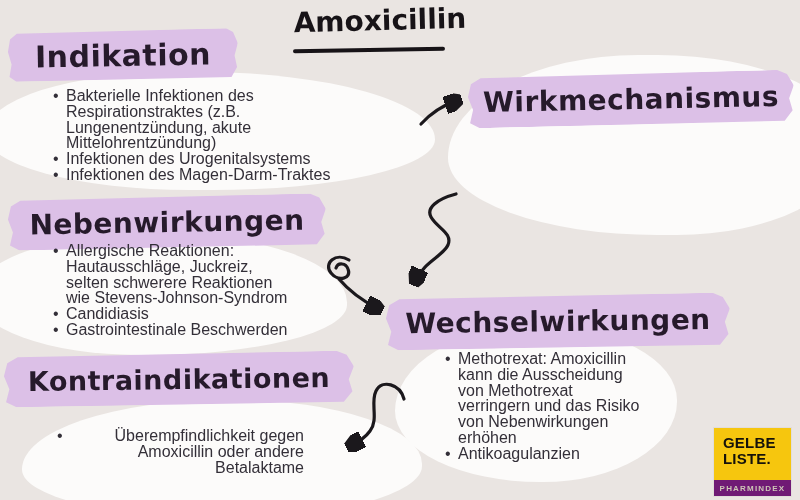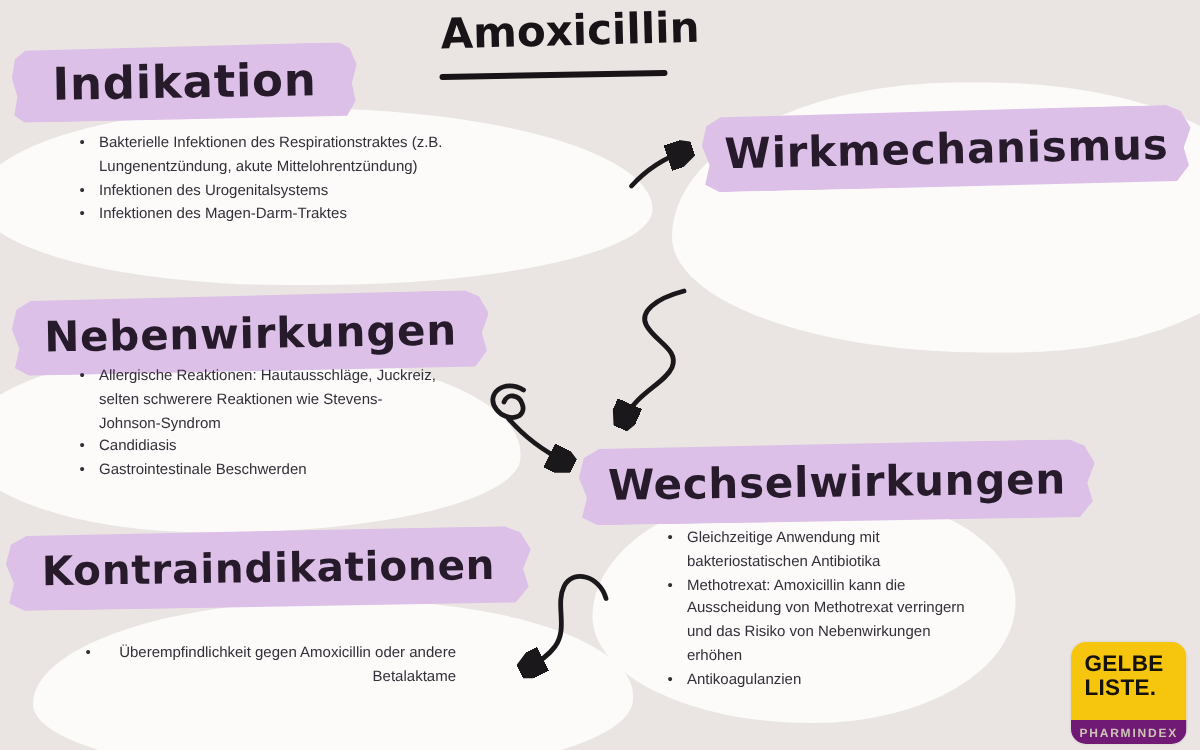--- a/index.html
+++ b/index.html
@@ -31,36 +31,36 @@
   .title {
     position:absolute; left:275px; top:4px; width:210px; text-align:center;
     font-family:"DejaVu Sans", sans-serif; font-weight:bold; font-size:28px;
     color:#171317; transform:rotate(-1.5deg);
   }
   .title-underline {
     position:absolute; left:293px; top:48px; width:152px; height:4px;
     background:#171317; border-radius:2px; transform:rotate(-1deg);
   }
 
-  .bullets { position:absolute; color:#332f38; font-size:10px; line-height:15.8px; }
+  .bullets { position:absolute; color:#332f38; font-size:16px; line-height:15.8px; }
   .bullets ul { margin:0; padding:0; list-style:none; }
   .bullets li { position:relative; padding-left:14px; }
   .bullets li::before { content:"•"; position:absolute; left:1px; top:0; color:#332f38; }
   .list-indikation        { left:52px;  top:88px;  width:285px; }
   .list-wirkmechanismus   { left:484px; top:137px; width:285px; }
   .list-nebenwirkungen    { left:52px;  top:243px; width:242px; }
   .list-wechselwirkungen  { left:444px; top:351px; width:202px; }
   .list-kontraindikationen{ left:56px;  top:428px; width:248px;text-align:right; }
 
   svg.arrows { position:absolute; left:0; top:0; pointer-events:none; }
   svg.arrows path { fill:none; stroke:#1b181c; stroke-width:3.2; stroke-linecap:round; stroke-linejoin:round; }
 
   .logo {
     position:absolute; left:714px; top:428px; width:77px; height:68px;
-    border-radius:10px; overflow:hidden; display:flex; flex-direction:column;
+    border-radius:0; overflow:hidden; display:flex; flex-direction:column;
     box-shadow:0 0 0 1px rgba(0,0,0,0.03);
   }
   .logo-top { flex:1; background:#f6c60e; padding:7px 0 0 9px; }
   .logo-top div {
     font-family:"Liberation Sans", sans-serif; font-weight:bold;
     font-size:15px; line-height:16px; color:#15120b; letter-spacing:0.2px;
   }
   .logo-bottom {
     height:16px; background:#701a75; color:#cdc5b6;
     font-size:8px; letter-spacing:1.2px; font-weight:bold;
@@ -106,21 +106,20 @@
   </div>
   <div class="bullets list-nebenwirkungen">
     <ul>
       <li>Allergische Reaktionen: Hautausschläge, Juckreiz, selten schwerere Reaktionen wie Stevens-Johnson-Syndrom</li>
       <li>Candidiasis</li>
       <li>Gastrointestinale Beschwerden</li>
     </ul>
   </div>
   <div class="bullets list-wechselwirkungen">
     <ul>
-      <li>Gleichzeitige Anwendung mit bakteriostatischen Antibiotika</li>
       <li>Methotrexat: Amoxicillin kann die Ausscheidung von Methotrexat verringern und das Risiko von Nebenwirkungen erhöhen</li>
       <li>Antikoagulanzien</li>
     </ul>
   </div>
   <div class="bullets list-kontraindikationen">
     <ul>
       <li>Überempfindlichkeit gegen Amoxicillin oder andere Betalaktame</li>
     </ul>
   </div>
 

